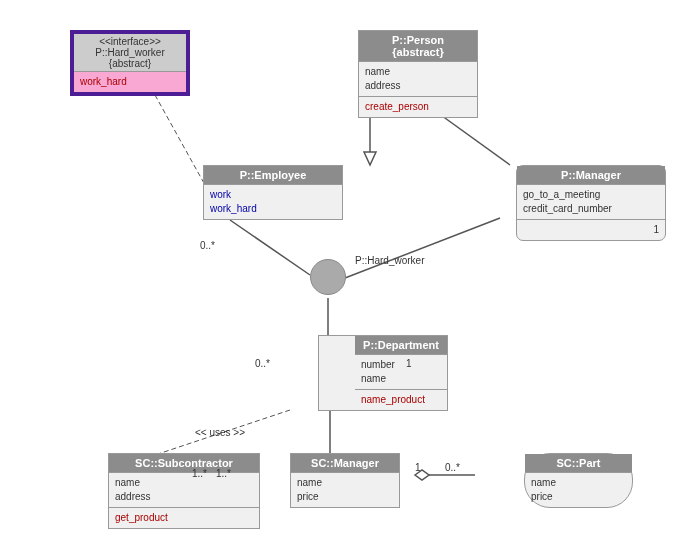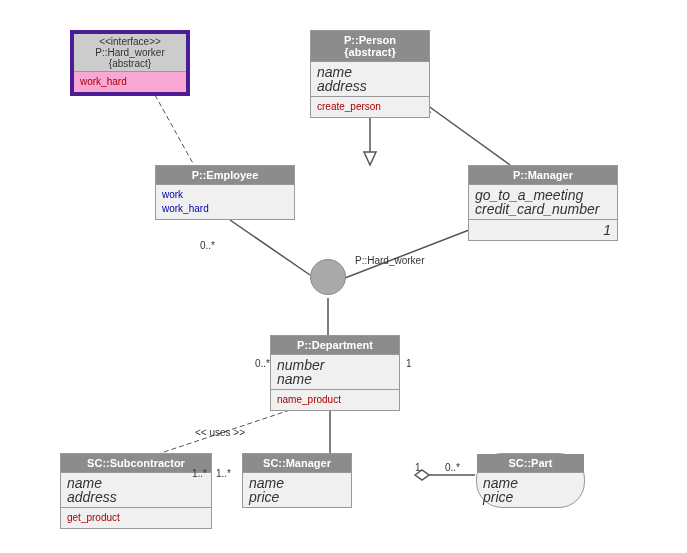--- a/index.html
+++ b/index.html
@@ -15,39 +15,39 @@
     .diagram-container {
       position: relative;
       width: 687px;
       height: 553px;
     }
     .uml-box {
       position: absolute;
       border: 1px solid #999;
       background: #f0f0f0;
       text-align: left;
+      margin-left: 48px;
     }
     .uml-box-header {
       background: #8c8c8c;
       color: #fff;
       text-align: center;
       padding: 3px 6px;
       font-size: 11px;
       font-weight: bold;
     }
     .uml-box-section {
       padding: 3px 6px;
       border-top: 1px solid #999;
       min-height: 16px;
     }
     .uml-box-section .attr {
       color: #333;
-      font-size: 14px;
+      font-size: 10px;
       line-height: 14px;
-      font-style: italic;
     }
     .uml-box-section .method {
       color: #a00;
       font-size: 10px;
       line-height: 14px;
     }
     .uml-box-section .method-blue {
       color: #00a;
       font-size: 10px;
       line-height: 14px;
@@ -152,38 +152,38 @@
       <div>P::Employee</div>
     </div>
     <div class="uml-box-section">
       <div class="method-blue">work</div>
       <div class="method-blue">work_hard</div>
     </div>
   </div>
 
   <div class="multiplicity" style="left:200px; top:240px;">0..*</div>
 
-  <div class="uml-box" style="left:468px; top:165px; width:150px;">
+  <div class="uml-box" style="left:468px; top:165px; width:150px;border-radius:7px;">
     <div class="uml-box-header">
       <div>P::Manager</div>
     </div>
     <div class="uml-box-section">
       <div class="attr">go_to_a_meeting</div>
       <div class="attr">credit_card_number</div>
     </div>
     <div class="uml-box-section">
       <div class="attr" style="text-align:right;">1</div>
     </div>
   </div>
 
   <div class="circle-node" style="left:310px; top:259px;"></div>
 
   <div class="label-text" style="left:355px; top:255px;">P::Hard_worker</div>
 
-  <div class="uml-box" style="left:270px; top:335px; width:130px;">
+  <div class="uml-box" style="left:270px; top:335px; width:130px;padding-left:36px;">
     <div class="uml-box-header">
       <div>P::Department</div>
     </div>
     <div class="uml-box-section">
       <div class="attr">number</div>
       <div class="attr">name</div>
     </div>
     <div class="uml-box-section">
       <div class="method">name_product</div>
     </div>

